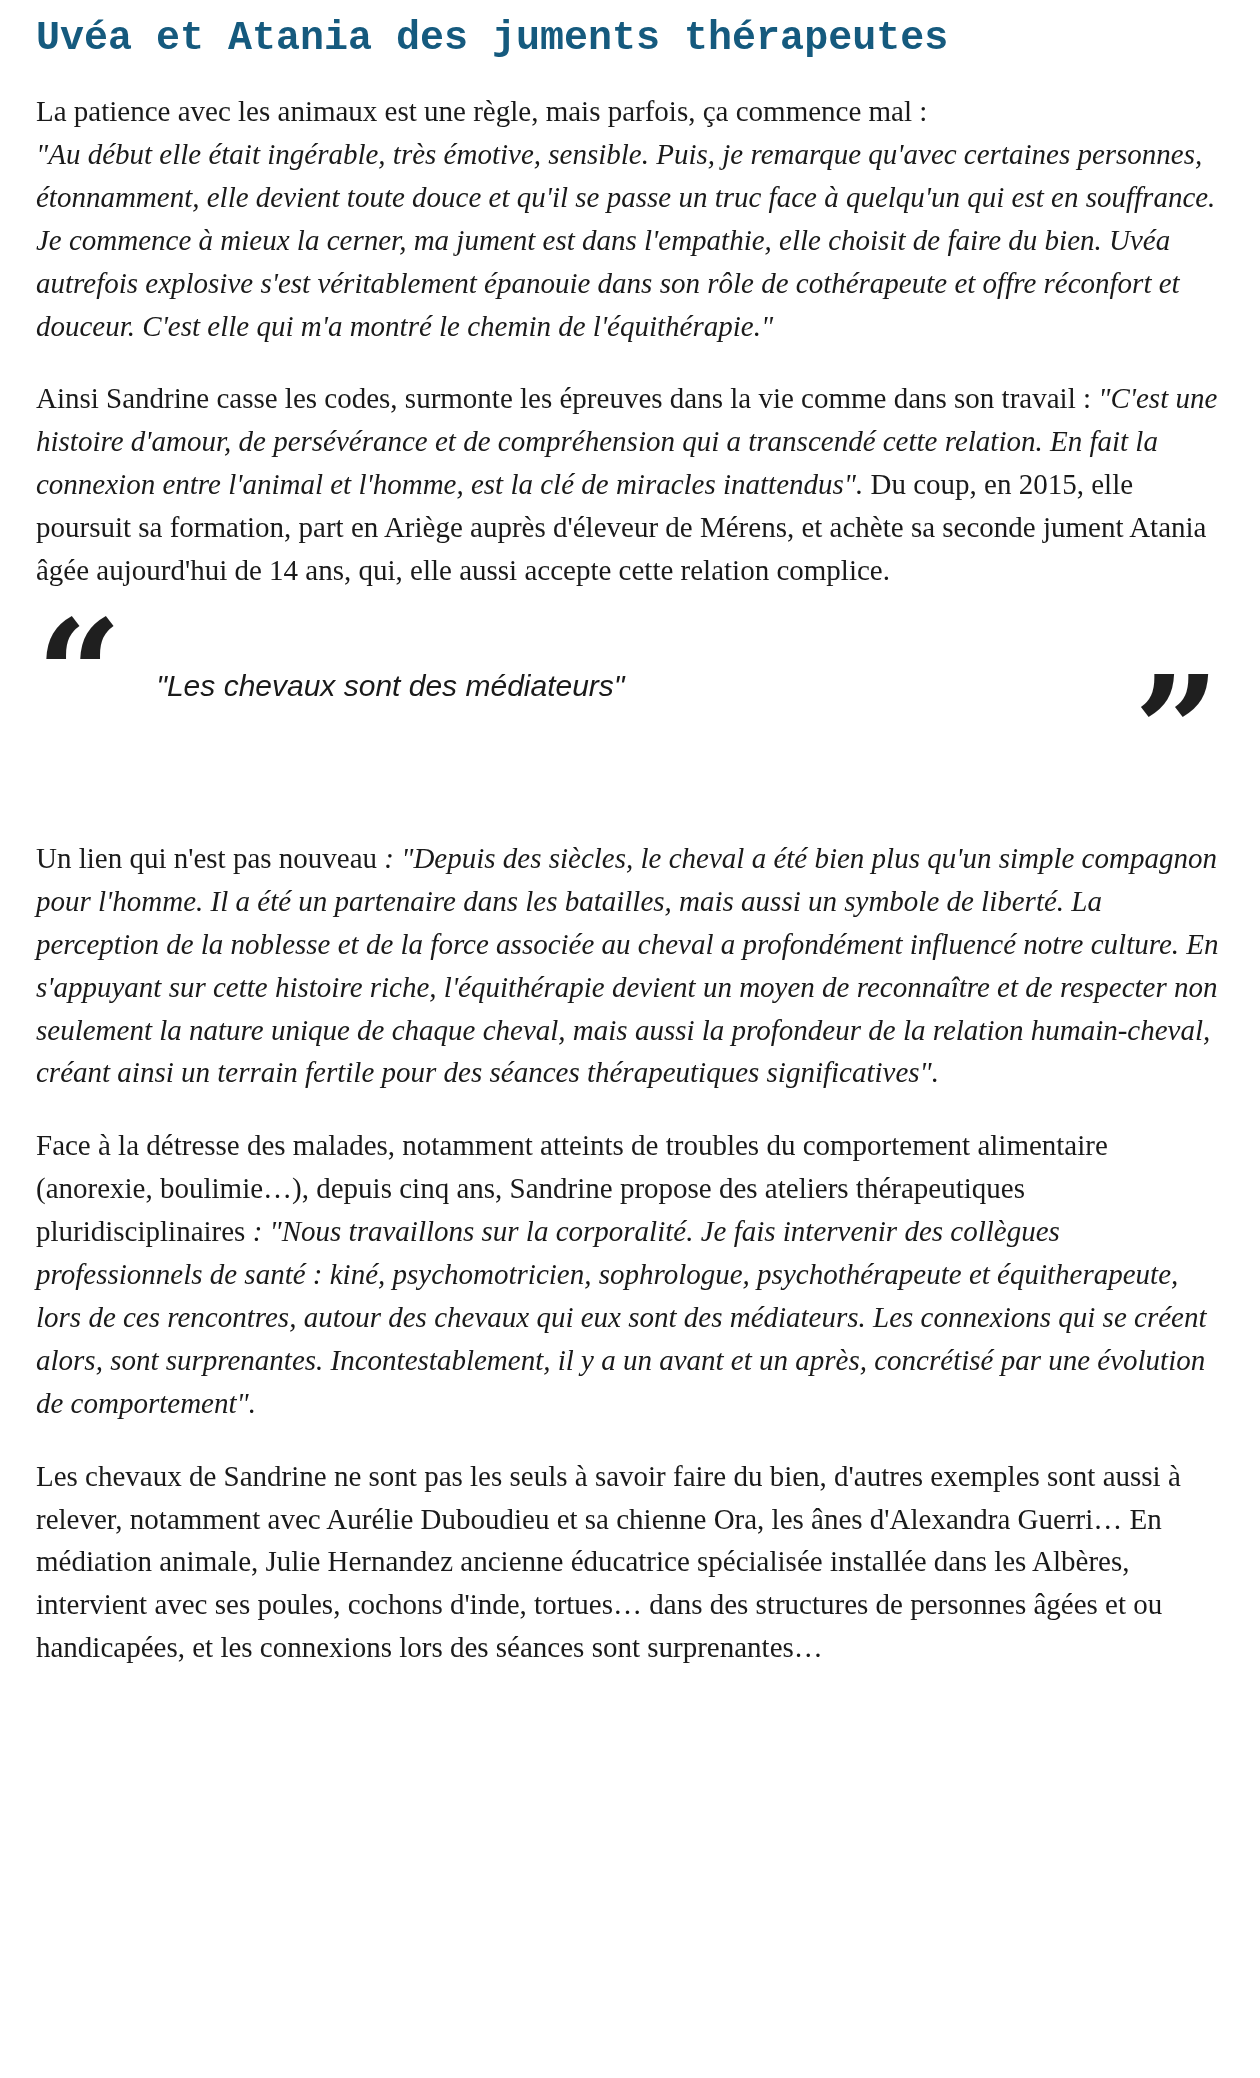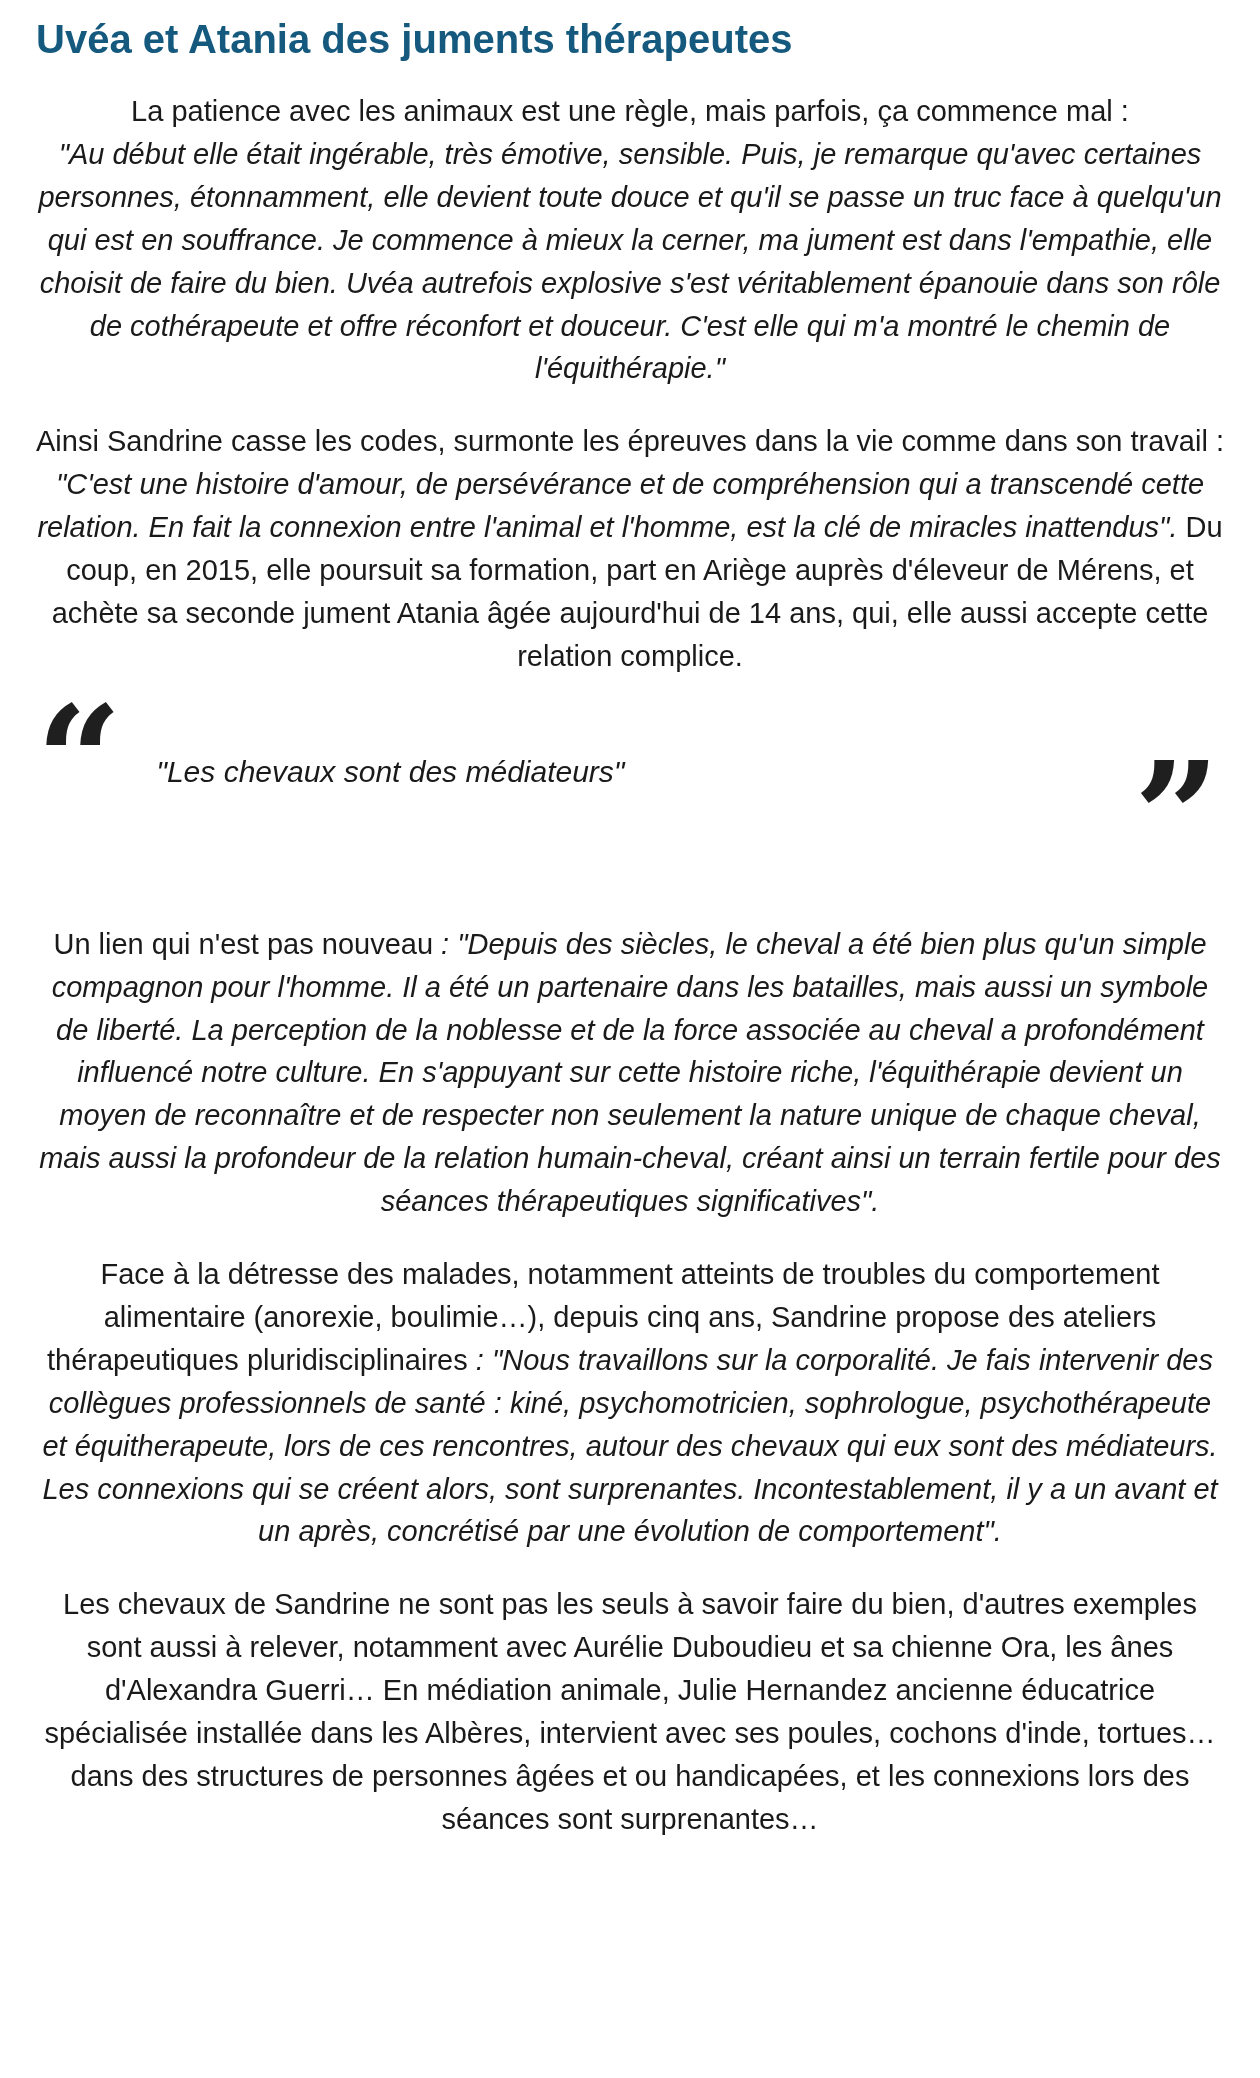--- a/index.html
+++ b/index.html
@@ -13,24 +13,26 @@
     font-size: 29px;
     line-height: 1.48;
     padding: 6px 36px 90px 36px;
   }
   main { display: block; }
   h1.article-title {
     font-size: 40px;
     line-height: 1.25;
     font-weight: 700;
     margin: 8px 0 26px 0;
+    font-family: Liberation Mono, monospace;
   }
   p.para {
     margin: 0 0 30px 0;
-    text-align: center;
+    text-align: left;
+    font-family: Liberation Serif, serif;
   }
   p.para em { font-style: italic; }
   blockquote.pull-quote {
     margin: 46px 0 42px 0;
     padding: 0;
   }
   .pq-row {
     display: flex;
     align-items: flex-start;
   }

